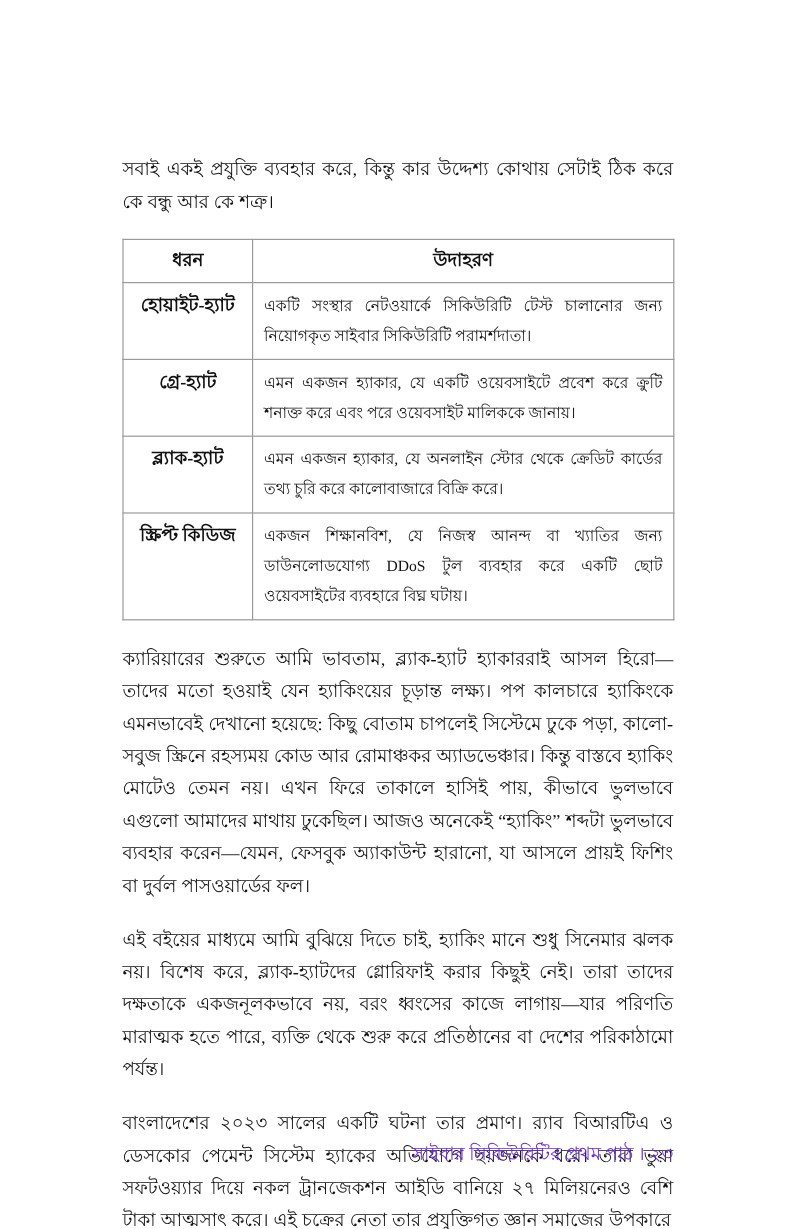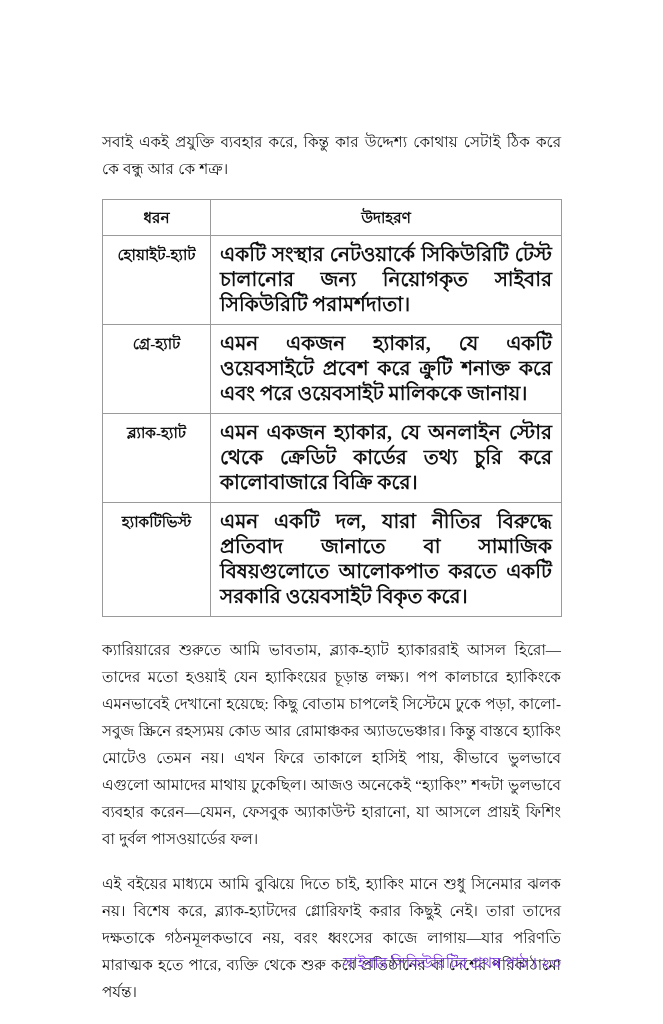--- a/index.html
+++ b/index.html
@@ -74,26 +74,25 @@
     padding-top: 6px;
     padding-bottom: 6px;
   }
   .type-table tbody td.kind {
     font-weight: bold;
     font-size: 15.2px;
     line-height: 25px;
     text-align: center;
   }
   .type-table tbody td.example {
-    font-size: 20px;
+    font-size: 13px;
     line-height: 25px;
     text-align: justify;
     text-justify: inter-word;
     text-align-last: left;
-    font-weight: bold;
   }
 
   
   .footer {
     position: absolute;
     left: 102px;
     top: 936px;
     width: 459px;
     text-align: right;
     font-size: 15.4px;
@@ -128,29 +127,29 @@
         </tr>
         <tr>
           <td class="kind">গ্রে-হ্যাট</td>
           <td class="example">এমন একজন হ্যাকার, যে একটি ওয়েবসাইটে প্রবেশ করে ক্রুটি শনাক্ত করে এবং পরে ওয়েবসাইট মালিককে জানায়।</td>
         </tr>
         <tr>
           <td class="kind">ব্ল্যাক-হ্যাট</td>
           <td class="example">এমন একজন হ্যাকার, যে অনলাইন স্টোর থেকে ক্রেডিট কার্ডের তথ্য চুরি করে কালোবাজারে বিক্রি করে।</td>
         </tr>
         <tr>
-          <td class="kind">হ্যাকটিভিস্ট</td>
-          <td class="example">এমন একটি দল, যারা নীতির বিরুদ্ধে প্রতিবাদ জানাতে বা সামাজিক বিষয়গুলোতে আলোকপাত করতে একটি সরকারি ওয়েবসাইট বিকৃত করে।</td>
+          <td class="kind">স্ক্রিপ্ট কিডিজ</td>
+          <td class="example">একজন শিক্ষানবিশ, যে নিজস্ব আনন্দ বা খ্যাতির জন্য ডাউনলোডযোগ্য DDoS টুল ব্যবহার করে একটি ছোট ওয়েবসাইটের ব্যবহারে বিঘ্ন ঘটায়।</td>
         </tr>
       </tbody>
     </table>
 
     <p class="para">ক্যারিয়ারের শুরুতে আমি ভাবতাম, ব্ল্যাক-হ্যাট হ্যাকাররাই আসল হিরো—তাদের মতো হওয়াই যেন হ্যাকিংয়ের চূড়ান্ত লক্ষ্য। পপ কালচারে হ্যাকিংকে এমনভাবেই দেখানো হয়েছে: কিছু বোতাম চাপলেই সিস্টেমে ঢুকে পড়া, কালো-সবুজ স্ক্রিনে রহস্যময় কোড আর রোমাঞ্চকর অ্যাডভেঞ্চার। কিন্তু বাস্তবে হ্যাকিং মোটেও তেমন নয়। এখন ফিরে তাকালে হাসিই পায়, কীভাবে ভুলভাবে এগুলো আমাদের মাথায় ঢুকেছিল। আজও অনেকেই “হ্যাকিং” শব্দটা ভুলভাবে ব্যবহার করেন—যেমন, ফেসবুক অ্যাকাউন্ট হারানো, যা আসলে প্রায়ই ফিশিং বা দুর্বল পাসওয়ার্ডের ফল।</p>
 
-    <p class="para">এই বইয়ের মাধ্যমে আমি বুঝিয়ে দিতে চাই, হ্যাকিং মানে শুধু সিনেমার ঝলক নয়। বিশেষ করে, ব্ল্যাক-হ্যাটদের গ্লোরিফাই করার কিছুই নেই। তারা তাদের দক্ষতাকে গঠনমূলকভাবে নয়, বরং ধ্বংসের কাজে লাগায়—যার পরিণতি মারাত্মক হতে পারে, ব্যক্তি থেকে শুরু করে প্রতিষ্ঠানের বা দেশের পরিকাঠামো পর্যন্ত।</p>
+    <p class="para">এই বইয়ের মাধ্যমে আমি বুঝিয়ে দিতে চাই, হ্যাকিং মানে শুধু সিনেমার ঝলক নয়। বিশেষ করে, ব্ল্যাক-হ্যাটদের গ্লোরিফাই করার কিছুই নেই। তারা তাদের দক্ষতাকে একজনূলকভাবে নয়, বরং ধ্বংসের কাজে লাগায়—যার পরিণতি মারাত্মক হতে পারে, ব্যক্তি থেকে শুরু করে প্রতিষ্ঠানের বা দেশের পরিকাঠামো পর্যন্ত।</p>
 
     <p class="para">বাংলাদেশের ২০২৩ সালের একটি ঘটনা তার প্রমাণ। র‍্যাব বিআরটিএ ও ডেসকোর পেমেন্ট সিস্টেম হ্যাকের অভিযোগে ছয়জনকে ধরে। তারা ভুয়া সফটওয়্যার দিয়ে নকল ট্রানজেকশন আইডি বানিয়ে ২৭ মিলিয়নেরও বেশি টাকা আত্মসাৎ করে। এই চক্রের নেতা তার প্রযুক্তিগত জ্ঞান সমাজের উপকারে</p>
 
   </div>
 
   <div class="footer">সাইবার সিকিউরিটির প্রথম পাঠ । ২৩</div>
 
 </div>
 
 </body></html>

